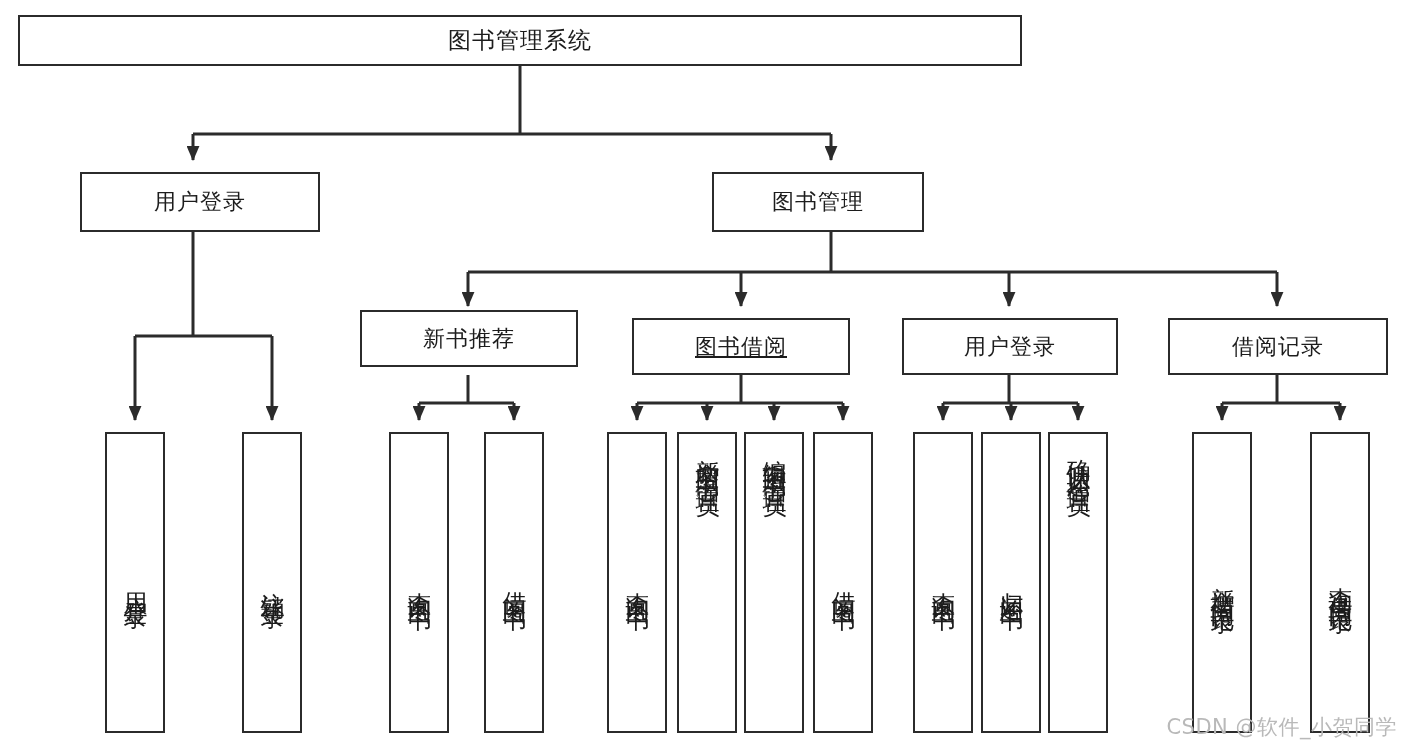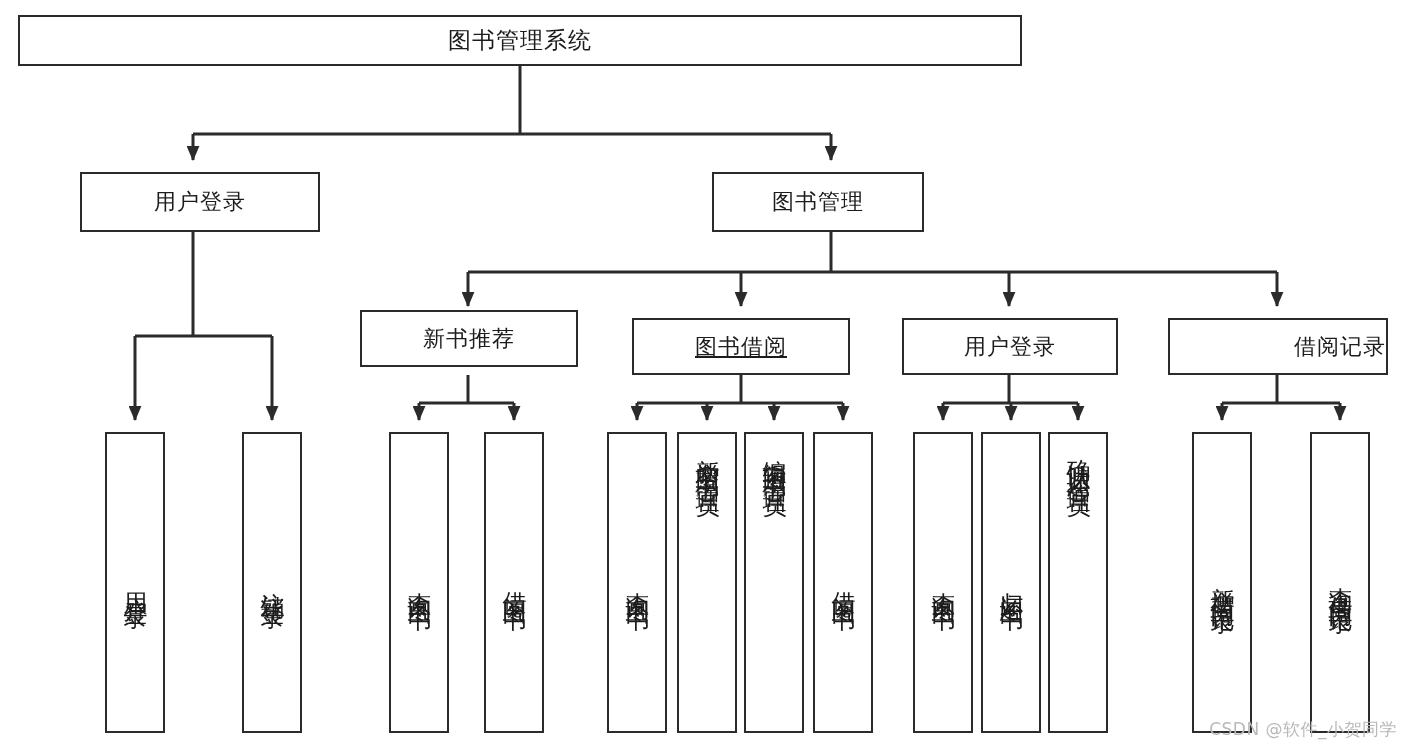--- a/index.html
+++ b/index.html
@@ -59,21 +59,21 @@
   }
   .node.v.mid .node-label{
     
     margin-top:auto;margin-bottom:auto;
   }
   .node.v.mid{align-items:center;padding-top:0;}
   #watermark{
     position:absolute;
     right:8px;
     bottom:6px;
-    font-size:17px;
+    font-size:21px;
     color:#b9b9b9;
     letter-spacing:.5px;
     white-space:nowrap;
     user-select:none;
   }
 </style>
 </head>
 <body>
 
 <div id="diagram-root">
@@ -144,21 +144,21 @@
 
   <div class="node h" style="left:360px;top:310px;width:218px;height:57px;">
     <span class="node-label">新书推荐</span>
   </div>
   <div class="node h" style="left:632px;top:318px;width:218px;height:57px;text-decoration:underline;">
     <span class="node-label">图书借阅</span>
   </div>
   <div class="node h" style="left:902px;top:318px;width:216px;height:57px;">
     <span class="node-label">用户登录</span>
   </div>
-  <div class="node h" style="left:1168px;top:318px;width:220px;height:57px;justify-content:flex-end;">
+  <div class="node h" style="left:1168px;top:318px;width:220px;height:57px;">
     <span class="node-label">借阅记录</span>
   </div>
 
   <div class="node v mid" style="left:105px;top:432px;width:60px;height:301px;">
     <span class="node-label">用户登录</span>
   </div>
   <div class="node v mid" style="left:242px;top:432px;width:60px;height:301px;">
     <span class="node-label">注销登录</span>
   </div>
 

